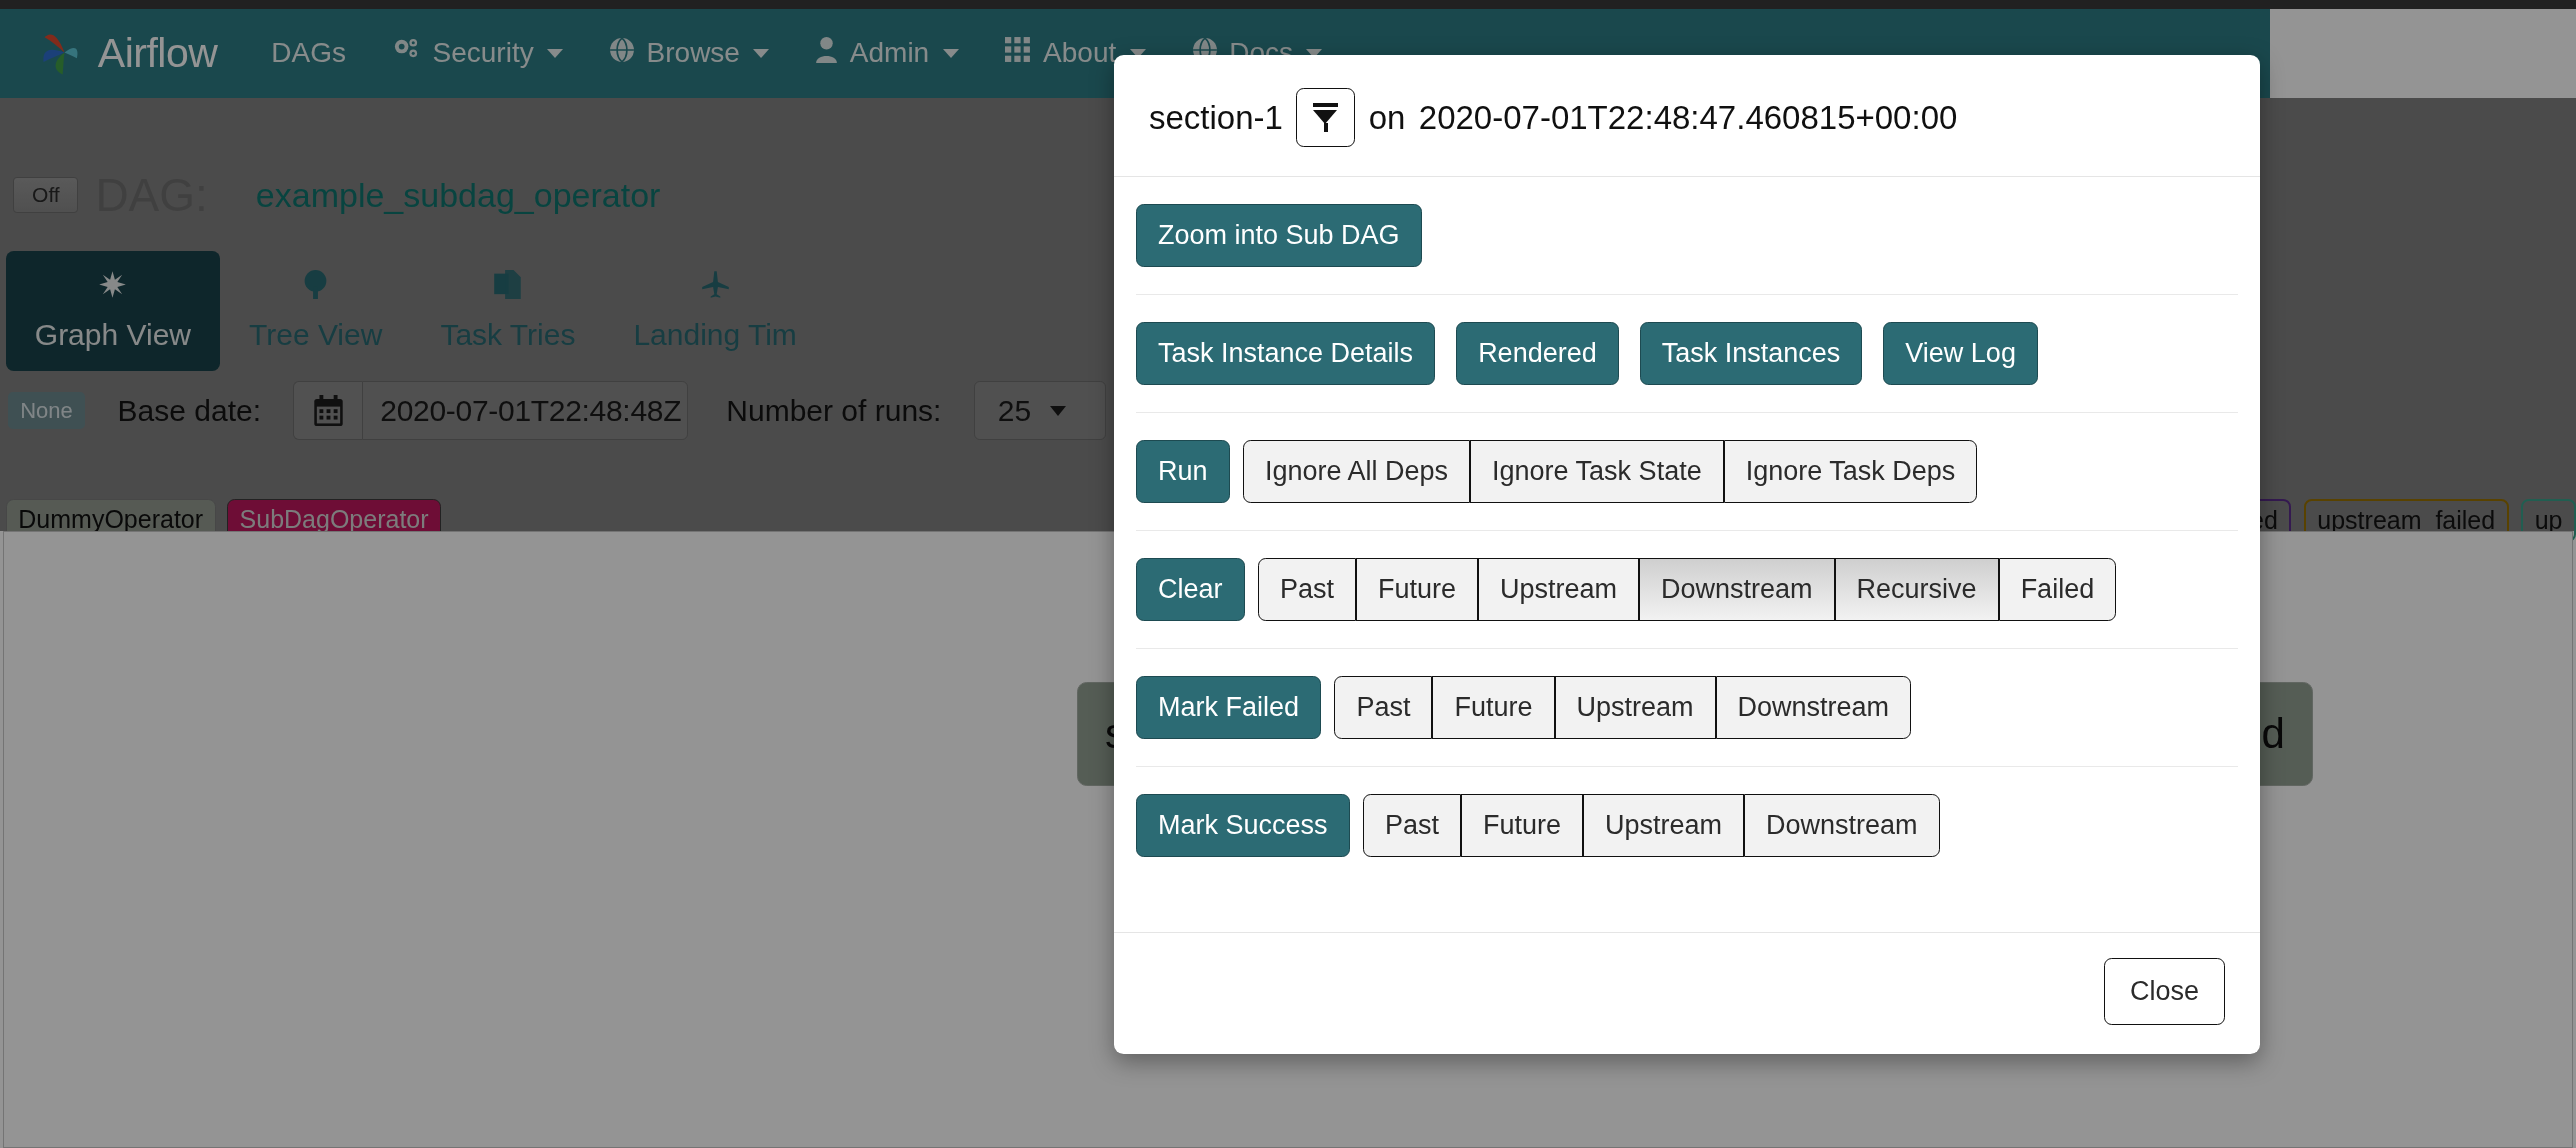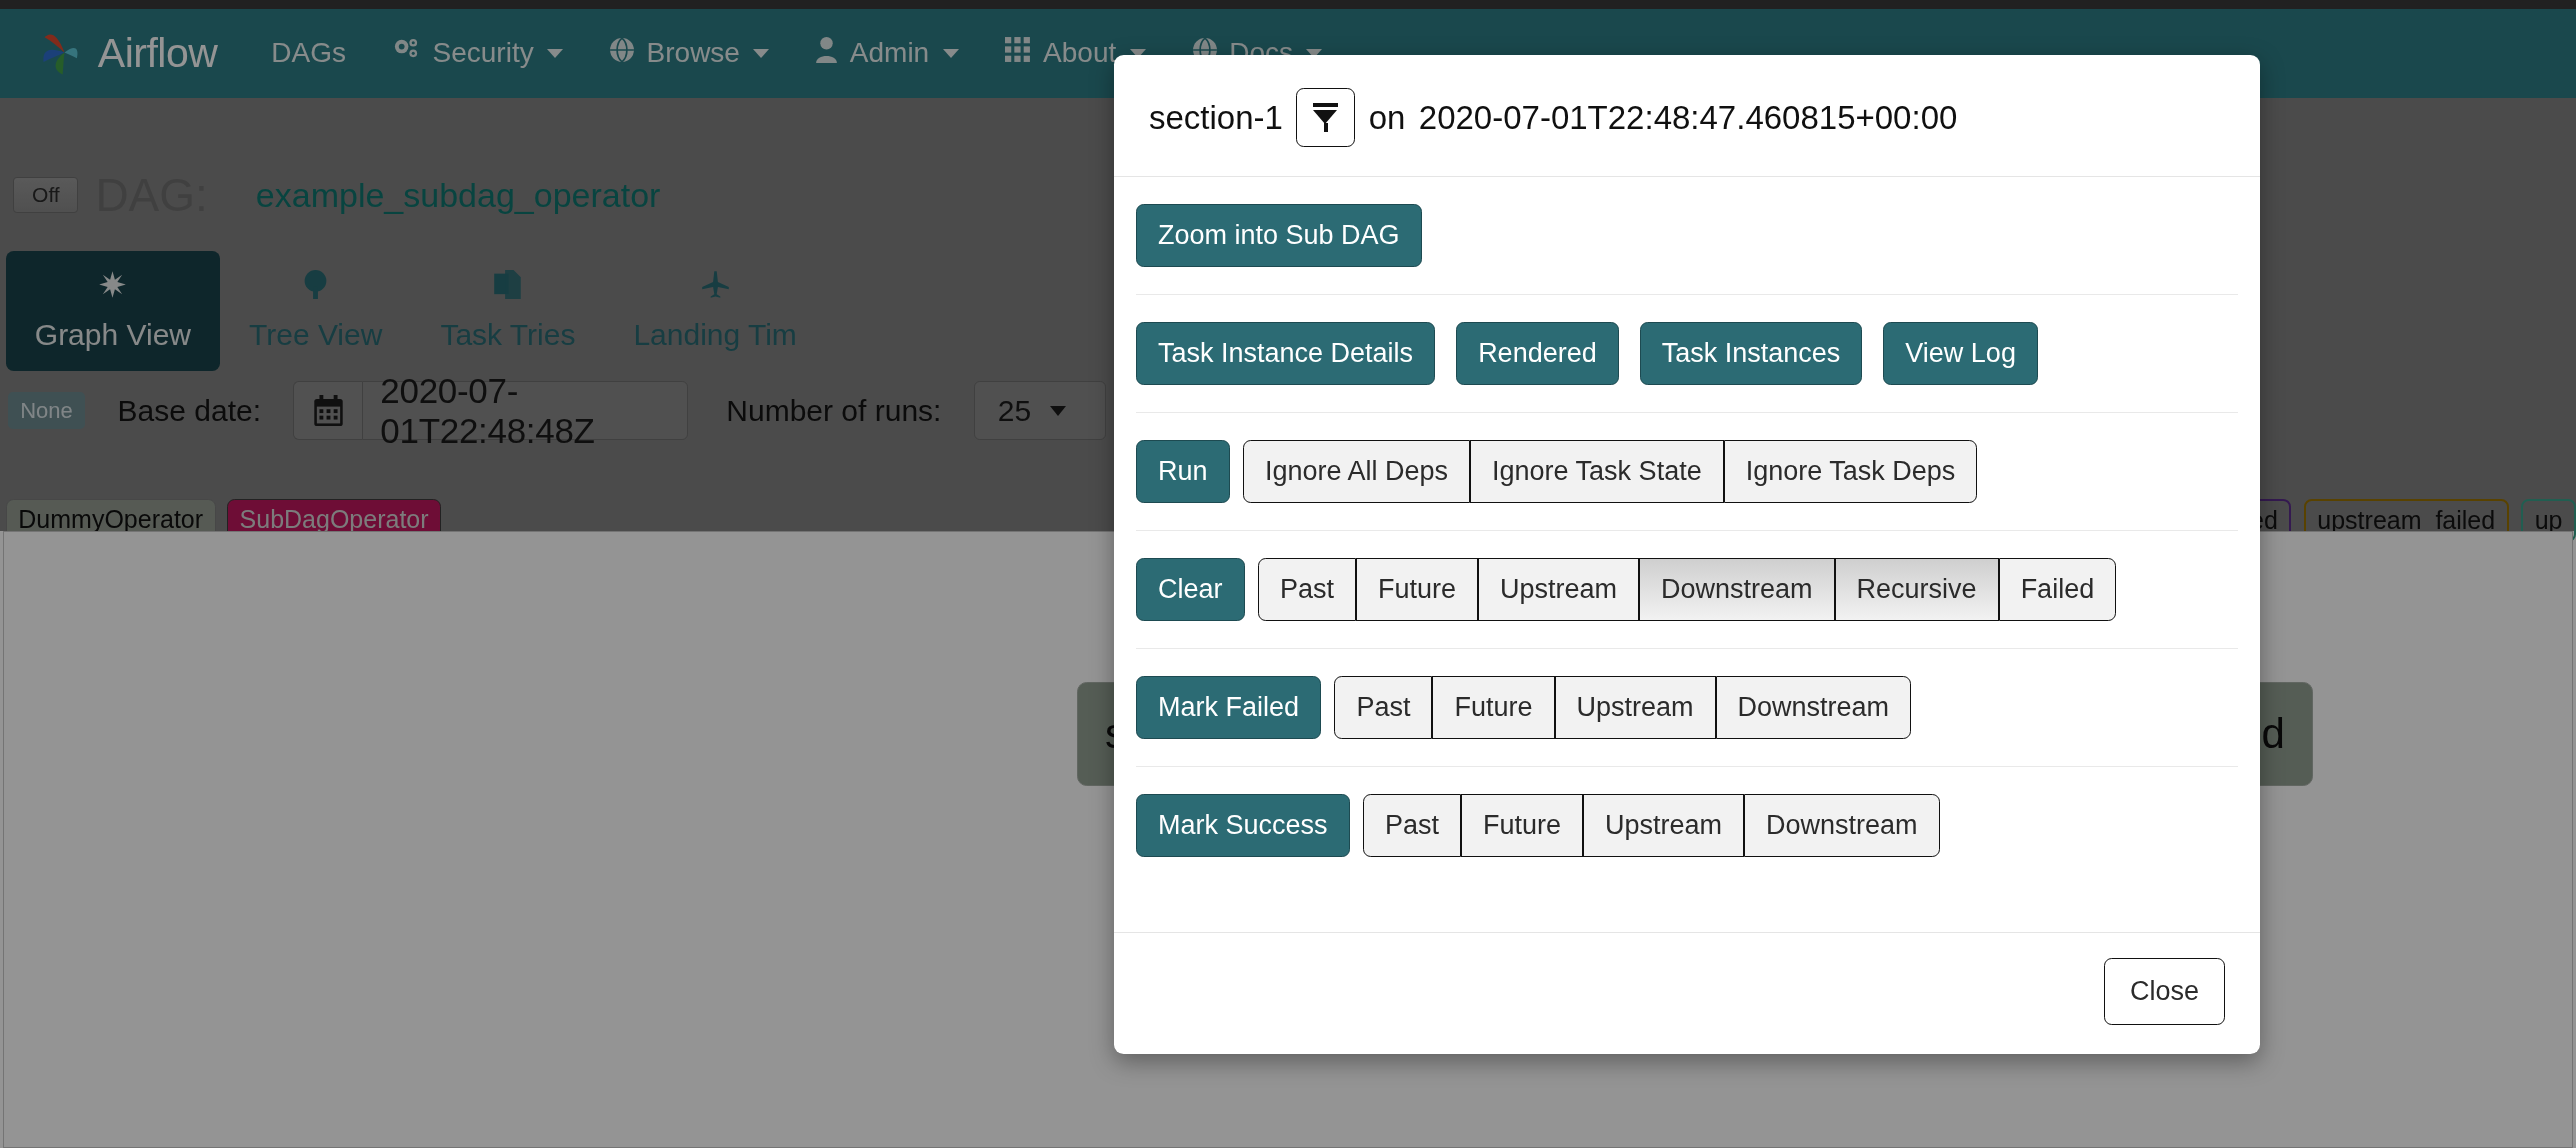--- a/index.html
+++ b/index.html
@@ -18,21 +18,21 @@
   }
 
   
   .top-strip {
     position: absolute; top: 0; left: 0; width: 2576px; height: 8.6px;
     background: #3a3a3a;
   }
 
   
   .navbar {
-    position: absolute; top: 8.6px; left: 0; width: 2576px; height: 89px;
+    position: absolute; top: 8.6px; left: 0; width: 2270px; height: 89px;
     background: #2e7d85;
     display: flex; align-items: center;
     padding-left: 35px;
   }
   .brand { display: flex; align-items: center; gap: 3.8px; margin-right: 54px; }
   .brand-logo { width: 59px; height: 59px; position: relative; }
   .brand-text {
     color: #ffffff; font-size: 41px; letter-spacing: -0.5px;
     font-family: "Liberation Sans", sans-serif;
   }
@@ -97,21 +97,21 @@
   .ig-addon {
     width: 69px; border: 1px solid #6e6e6e; border-right: none;
     border-radius: 5.8px 0 0 5.8px; background: #8c8c8c;
     display:flex; align-items:center; justify-content:center;
     font-size: 29px; color: #1d1d1d;
   }
   .ig-input {
     width: 326px; height: 59px; border: 1px solid #6e6e6e;
     border-radius: 0 5.8px 5.8px 0; background: #8a8a8a;
     display: flex; align-items: center; padding-left: 17px;
-    font-size: 35px; color: #1b1b1b; letter-spacing: -0.3px;
+    font-size: 30px; color: #1b1b1b; letter-spacing: -0.3px;
   }
   .sel {
     height: 59px; min-width: 132px; border: 1px solid #6e6e6e; border-radius: 5.8px;
     background: #8a8a8a; display: flex; align-items: center; justify-content: flex-start;
     padding: 0 13.4px 0 23px; font-size: 30px; color: #1b1b1b; margin-right: 21px;
   }
   .sel .caret2 {
     width: 0; height: 0; border-left: 8.6px solid transparent;
     border-right: 8.6px solid transparent; border-top: 10.5px solid #1b1b1b;
     margin-left: 19px;

